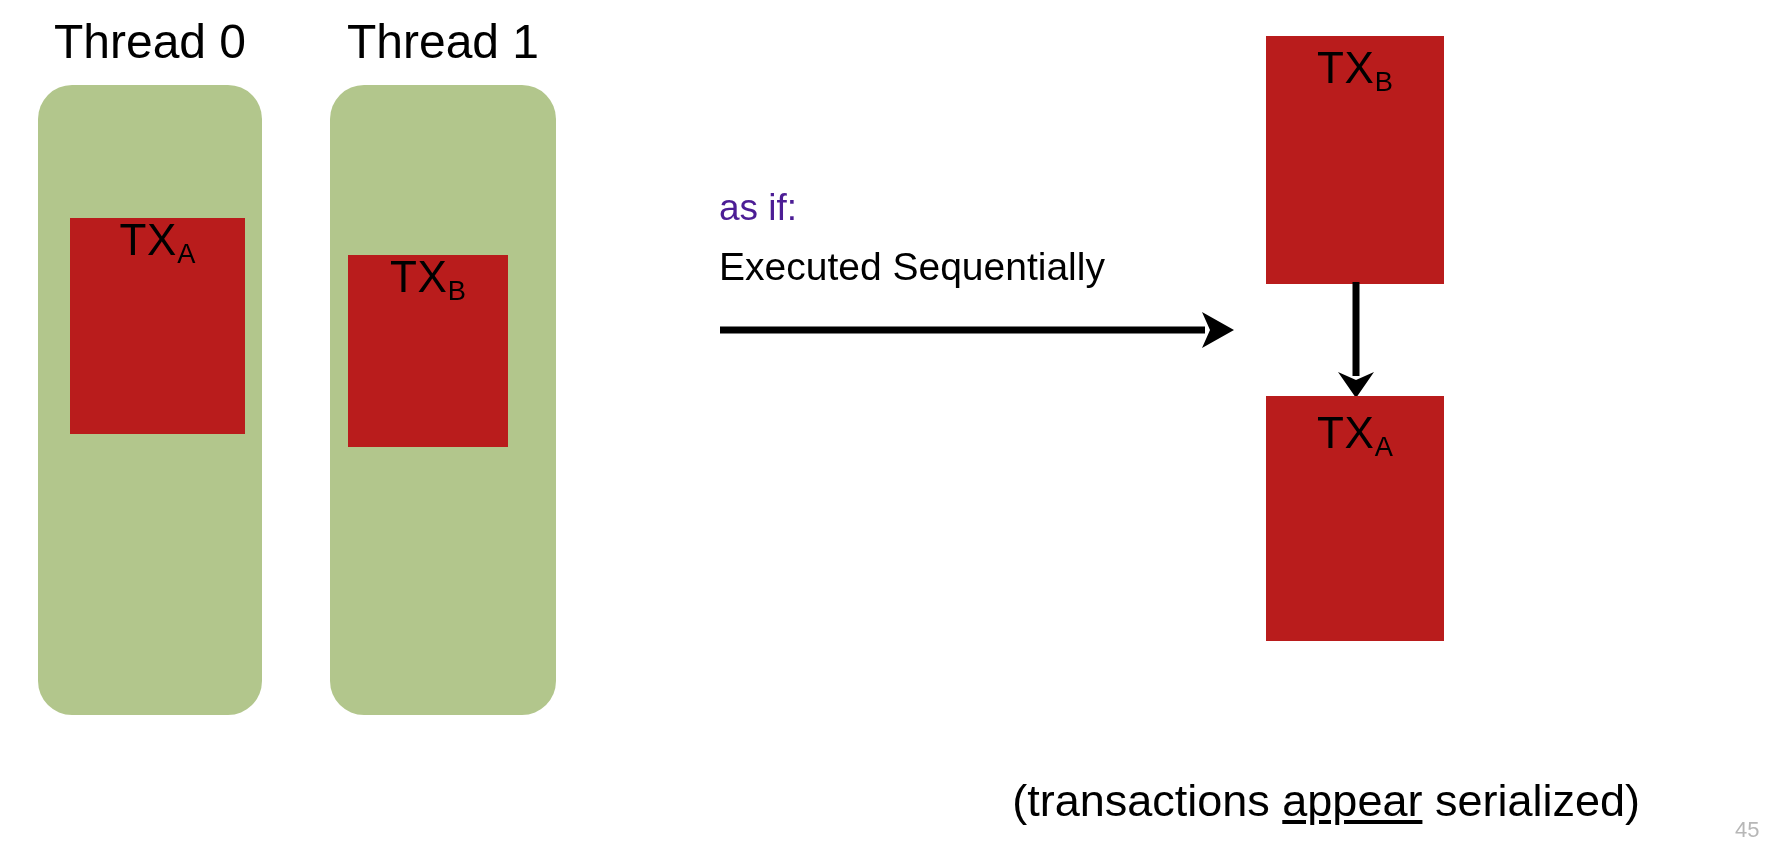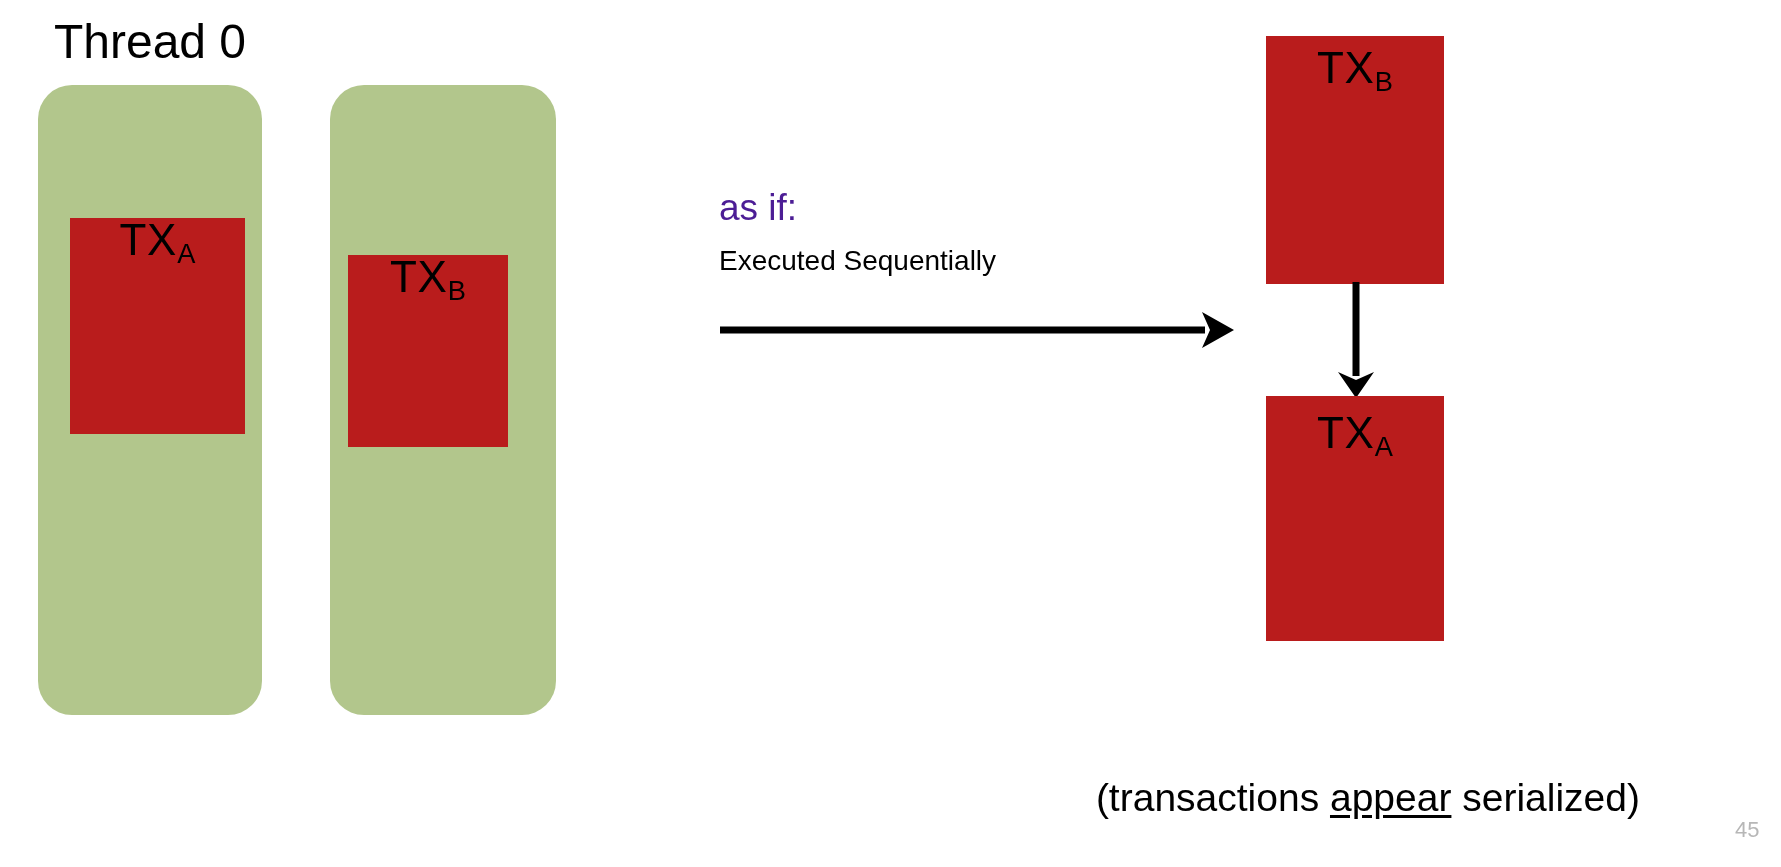--- a/index.html
+++ b/index.html
@@ -82,21 +82,21 @@
     top: 186px;
     width: 520px;
   }
   #as-if-line {
     font-size: 37px;
     line-height: 1.18;
     color: #4c1d95;
     white-space: nowrap;
   }
   #executed-line {
-    font-size: 28px;
+    font-size: 39px;
     line-height: 1.18;
     color: #000000;
     white-space: nowrap;
     margin-top: 14px;
   }
 
   
   #h-arrow {
     position: absolute;
     left: 718px;
@@ -113,21 +113,21 @@
     height: 120px;
   }
 
   
   #caption {
     position: absolute;
     left: 740px;
     top: 778px;
     width: 900px;
     text-align: right;
-    font-size: 39px;
+    font-size: 45px;
     line-height: 1;
     color: #000000;
     white-space: nowrap;
   }
   #caption .emph {
     text-decoration: underline;
     text-underline-offset: 4px;
   }
 
   
@@ -140,20 +140,21 @@
     color: #b7b7b7;
   }
 </style>
 </head>
 <body>
 
 <div id="slide">
 
   <div id="thread0-label" class="thread-label">Thread 0</div>
 
+  <div id="thread1-label" class="thread-label">Thread 1</div>
 
   <div id="thread0-lane" class="thread-lane"></div>
 
   <div id="thread1-lane" class="thread-lane"></div>
 
   <div id="tx-a-thread0" class="tx-box">
     <span class="tx-label"><span>TX</span><sub>A</sub></span>
   </div>
 
   <div id="tx-b-thread1" class="tx-box">

